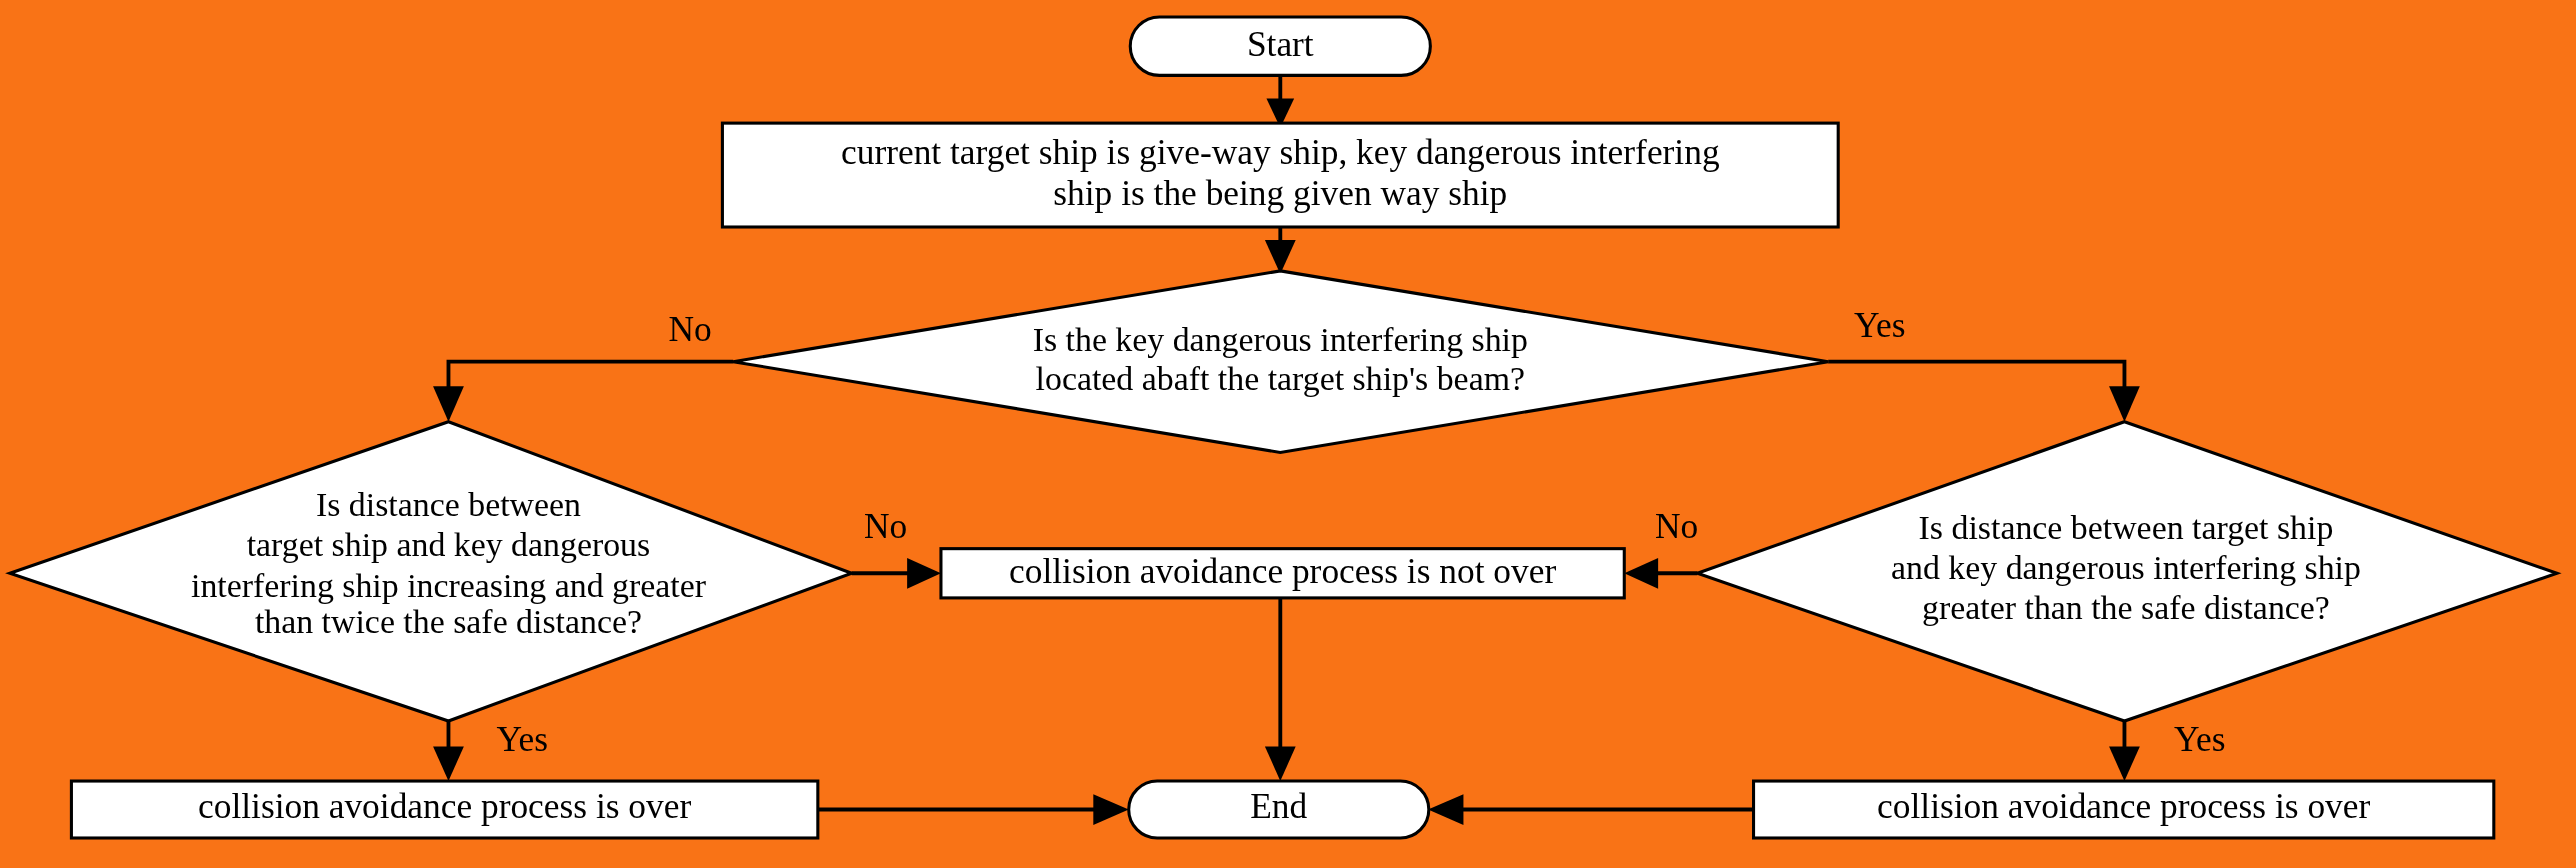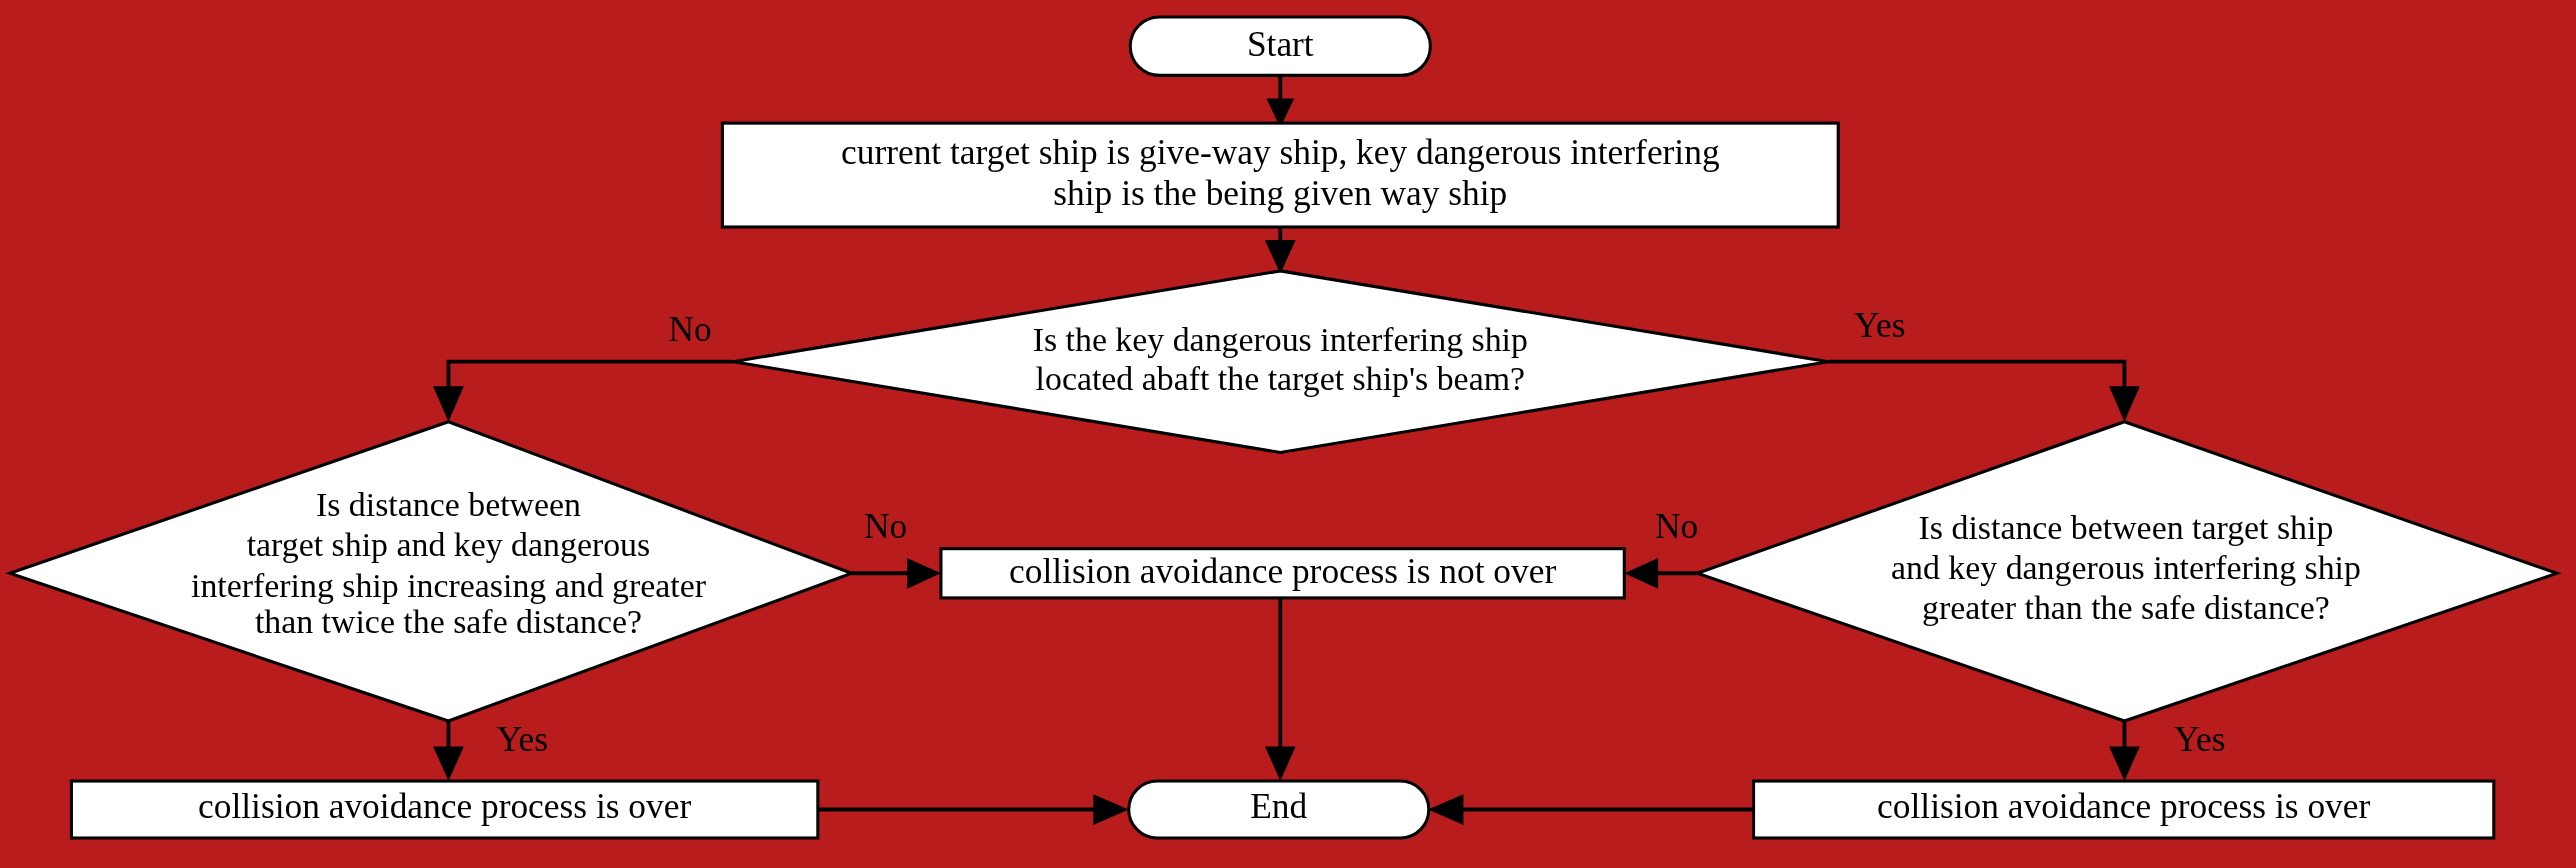--- a/index.html
+++ b/index.html
@@ -4,21 +4,21 @@
 <style>
   html, body {
     margin: 0;
     padding: 0;
     background: #ffffff;
   }
   #flowchart-root {
     position: relative;
     width: 2576px;
     height: 868px;
-    background: #b91c1c;
+    background: #f97316;
     font-family: "Liberation Serif", "DejaVu Serif", serif;
     overflow: hidden;
   }
   svg.board {
     position: absolute;
     top: 0;
     left: 0;
     width: 2576px;
     height: 868px;
     display: block;

